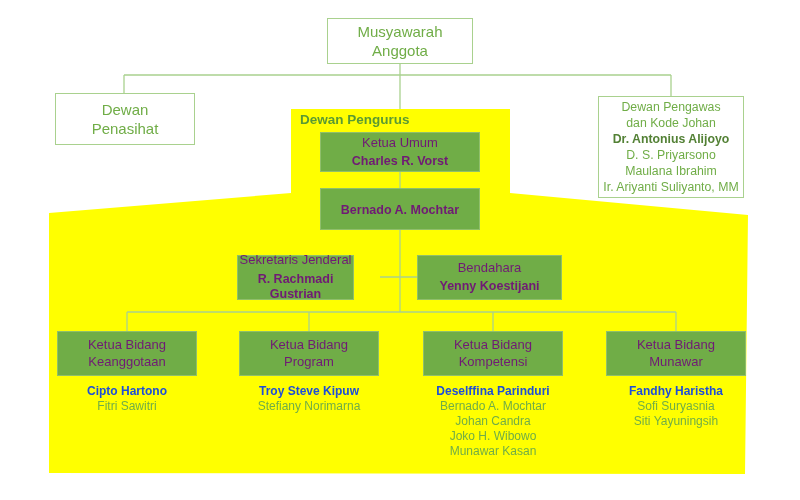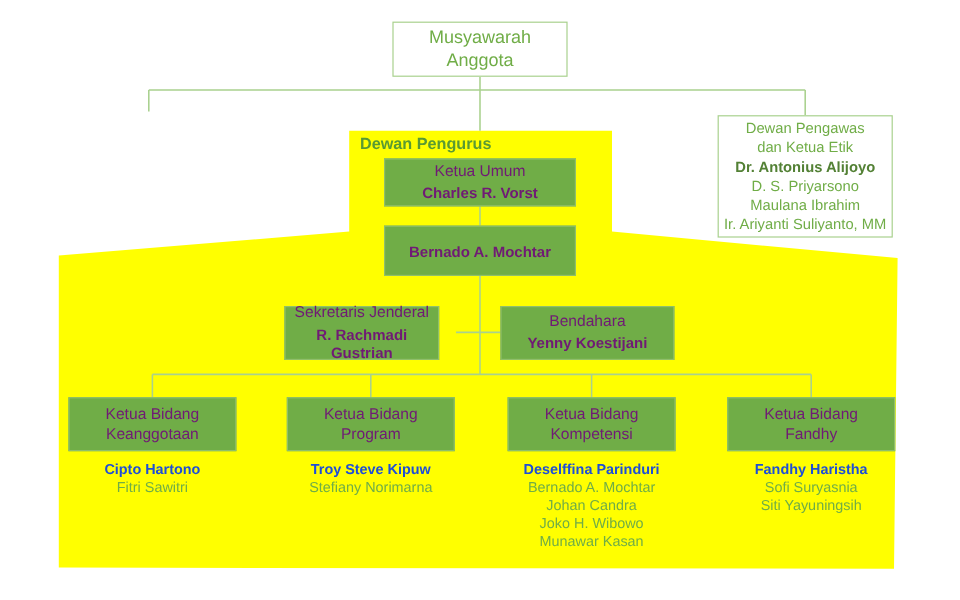--- a/index.html
+++ b/index.html
@@ -62,42 +62,46 @@
       <line x1="493" y1="312" x2="493" y2="331"></line>
       <line x1="676" y1="312" x2="676" y2="331"></line>
     </g>
   </svg>
 
   <div class="box white-box" style="left:327px; top:18px; width:146px; height:46px;">
     <span>Musyawarah</span>
     <span>Anggota</span>
   </div>
 
+  <div class="box white-box" style="left:55px; top:93px; width:140px; height:52px;">
+    <span>Dewan</span>
+    <span>Penasihat</span>
+  </div>
 
   <div class="box white-box sup-box" style="left:598px; top:96px; width:146px; height:102px;">
     <span>Dewan Pengawas</span>
-    <span>dan Ketua Etik</span>
+    <span>dan Kode Johan</span>
     <span class="lead">Dr. Antonius Alijoyo</span>
     <span>D. S. Priyarsono</span>
     <span>Maulana Ibrahim</span>
     <span>Ir. Ariyanti Suliyanto, MM</span>
   </div>
 
   <div class="board-title" style="left:300px; top:112px; width:200px;">Dewan Pengurus</div>
 
   <div class="box green-box" style="left:320px; top:132px; width:160px; height:40px;">
     <span class="role">Ketua Umum</span>
     <span class="name">Charles R. Vorst</span>
   </div>
 
   <div class="box green-box" style="left:320px; top:188px; width:160px; height:42px;">
     <span class="name">Bernado A. Mochtar</span>
   </div>
 
-  <div class="box green-box" style="left:237px; top:255px; width:129px; height:45px;">
+  <div class="box green-box" style="left:237px; top:255px; width:117px; height:45px;">
     <span class="role">Sekretaris Jenderal</span>
     <span class="name">R. Rachmadi Gustrian</span>
   </div>
 
   <div class="box green-box" style="left:417px; top:255px; width:145px; height:45px;">
     <span class="role">Bendahara</span>
     <span class="name">Yenny Koestijani</span>
   </div>
 
   <div class="box green-box" style="left:57px; top:331px; width:140px; height:45px;">
@@ -107,21 +111,21 @@
   <div class="box green-box" style="left:239px; top:331px; width:140px; height:45px;">
     <span class="role">Ketua Bidang</span>
     <span class="role">Program</span>
   </div>
   <div class="box green-box" style="left:423px; top:331px; width:140px; height:45px;">
     <span class="role">Ketua Bidang</span>
     <span class="role">Kompetensi</span>
   </div>
   <div class="box green-box" style="left:606px; top:331px; width:140px; height:45px;">
     <span class="role">Ketua Bidang</span>
-    <span class="role">Fandhy</span>
+    <span class="role">Munawar</span>
   </div>
 
   <div class="names" style="left:37px; top:384px; width:180px;">
     <div class="head">Cipto Hartono</div>
     <div>Fitri Sawitri</div>
   </div>
   <div class="names" style="left:219px; top:384px; width:180px;">
     <div class="head">Troy Steve Kipuw</div>
     <div>Stefiany Norimarna</div>
   </div>

